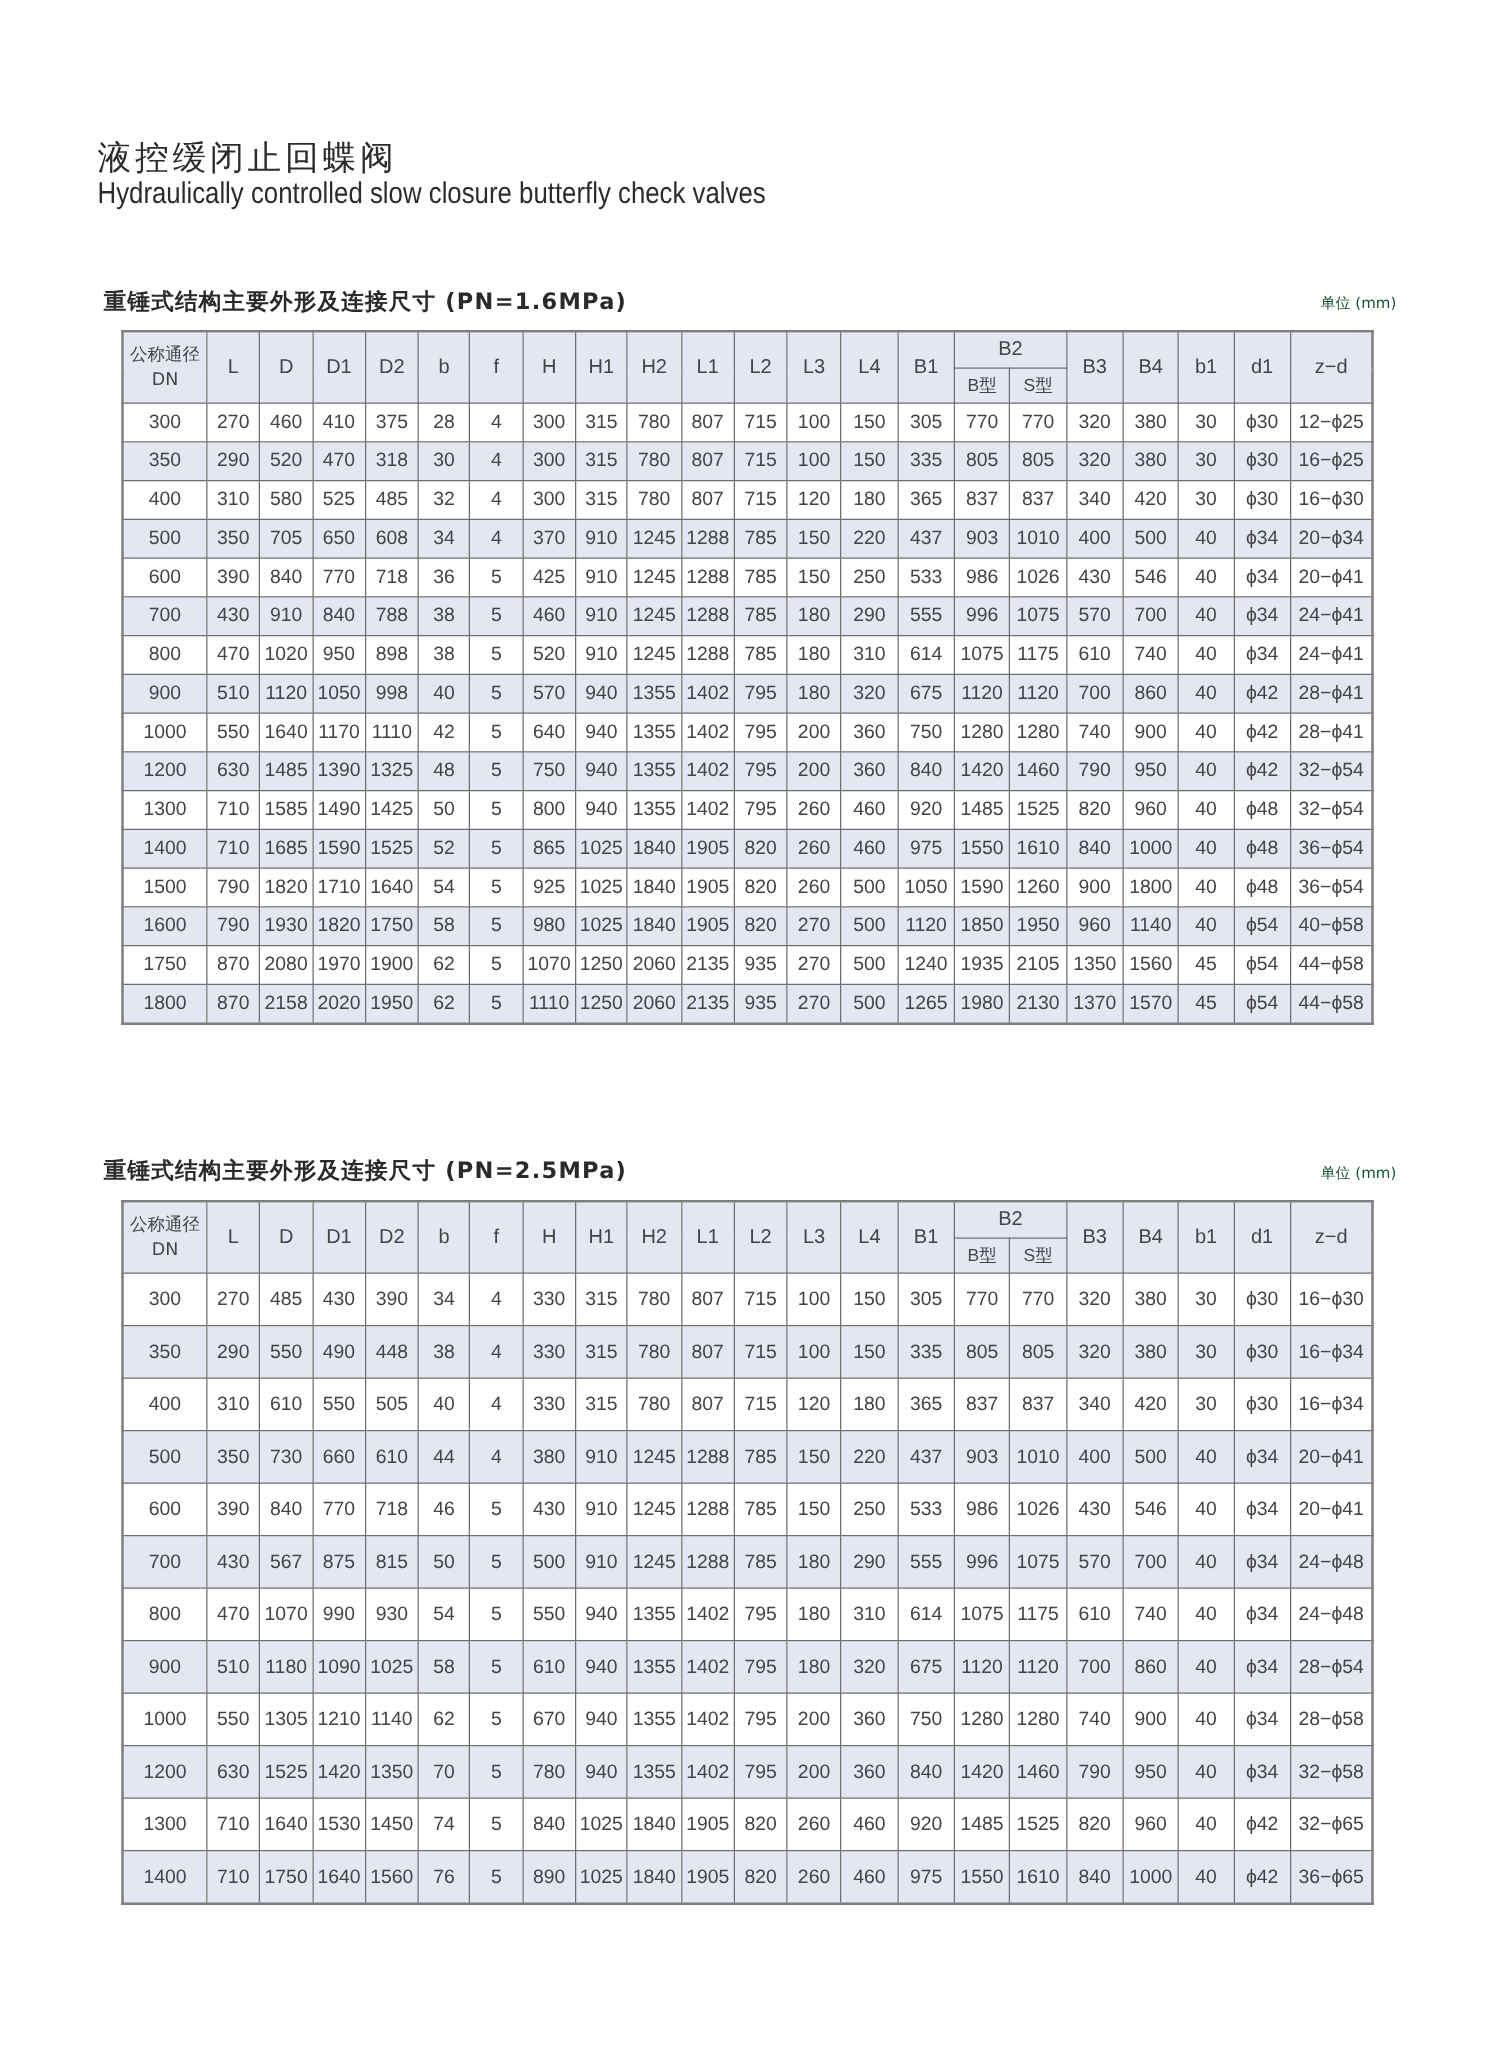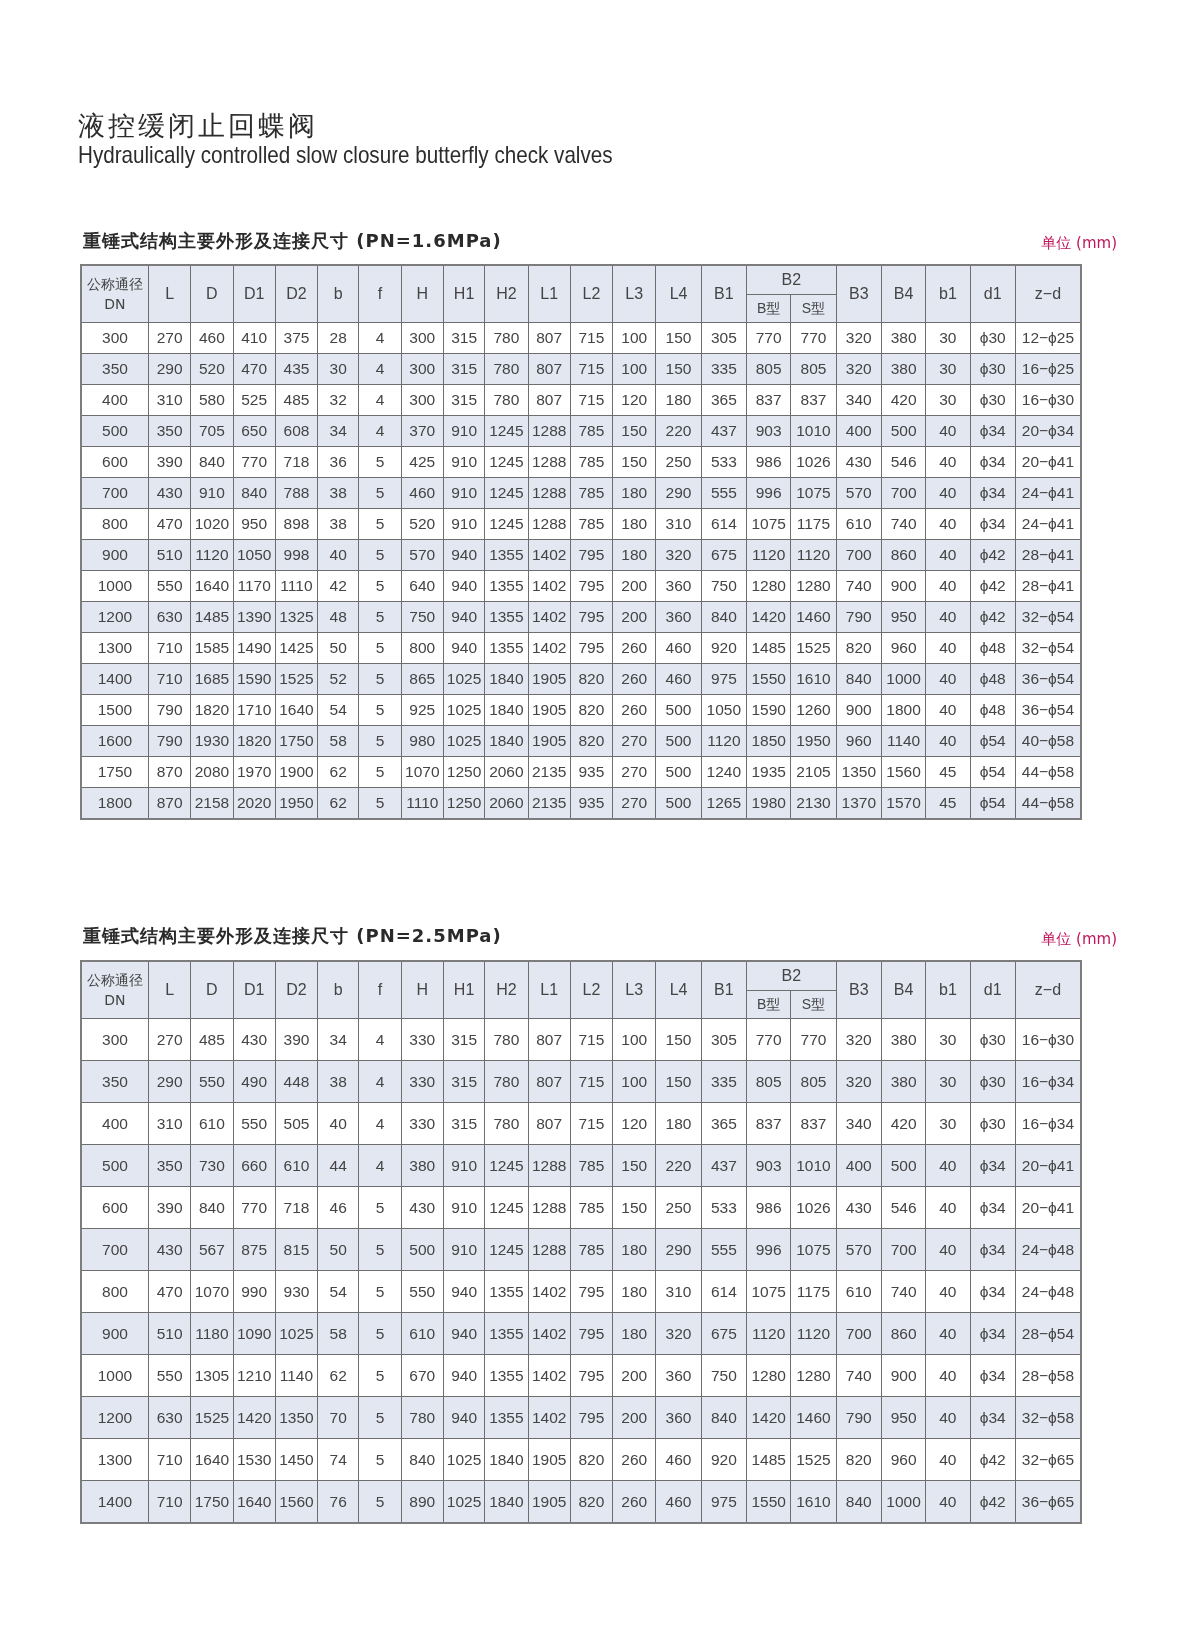--- a/index.html
+++ b/index.html
@@ -17,25 +17,25 @@
     font-family: "Liberation Sans", sans-serif; font-size: 24px; color: #2c2c2c;
     transform: scaleX(0.86); transform-origin: left top; white-space: nowrap;
   }
   .section-heading {
     position: absolute; left: 83px;
     font-family: "DejaVu Sans", sans-serif; font-weight: bold; font-size: 18px; color: #2a2a2a;
     letter-spacing: 1px; white-space: nowrap; text-align: center;
   }
   .unit-label {
     position: absolute; right: 83px;
-    font-family: "DejaVu Sans", sans-serif; font-size: 15px; color: #be185d;
+    font-family: "DejaVu Sans", sans-serif; font-size: 12px; color: #14532d;
     white-space: nowrap;
   }
   table.spec {
-    position: absolute; left: 80px; width: 1002px;
+    position: absolute; left: 97px; width: 1002px;
     border-collapse: collapse; table-layout: fixed;
     border: 2px solid #7d7d7d;
   }
   table.spec th, table.spec td {
     border: 1px solid #6e6e6e; text-align: center; padding: 0;
     font-family: "Liberation Sans", sans-serif; font-weight: normal; color: #444;
     font-size: 15.5px; white-space: nowrap; overflow: hidden;
   }
   table.spec thead th { background: #e3e7f2; font-size: 16px; }
   table.spec thead th.dn { font-family: "DejaVu Sans", sans-serif; font-size: 14px; line-height: 20px; }
@@ -140,21 +140,21 @@
         <td>380</td>
         <td>30</td>
         <td>ϕ30</td>
         <td>12−ϕ25</td>
       </tr>
       <tr>
         <td>350</td>
         <td>290</td>
         <td>520</td>
         <td>470</td>
-        <td>435</td>
+        <td>318</td>
         <td>30</td>
         <td>4</td>
         <td>300</td>
         <td>315</td>
         <td>780</td>
         <td>807</td>
         <td>715</td>
         <td>100</td>
         <td>150</td>
         <td>335</td>

